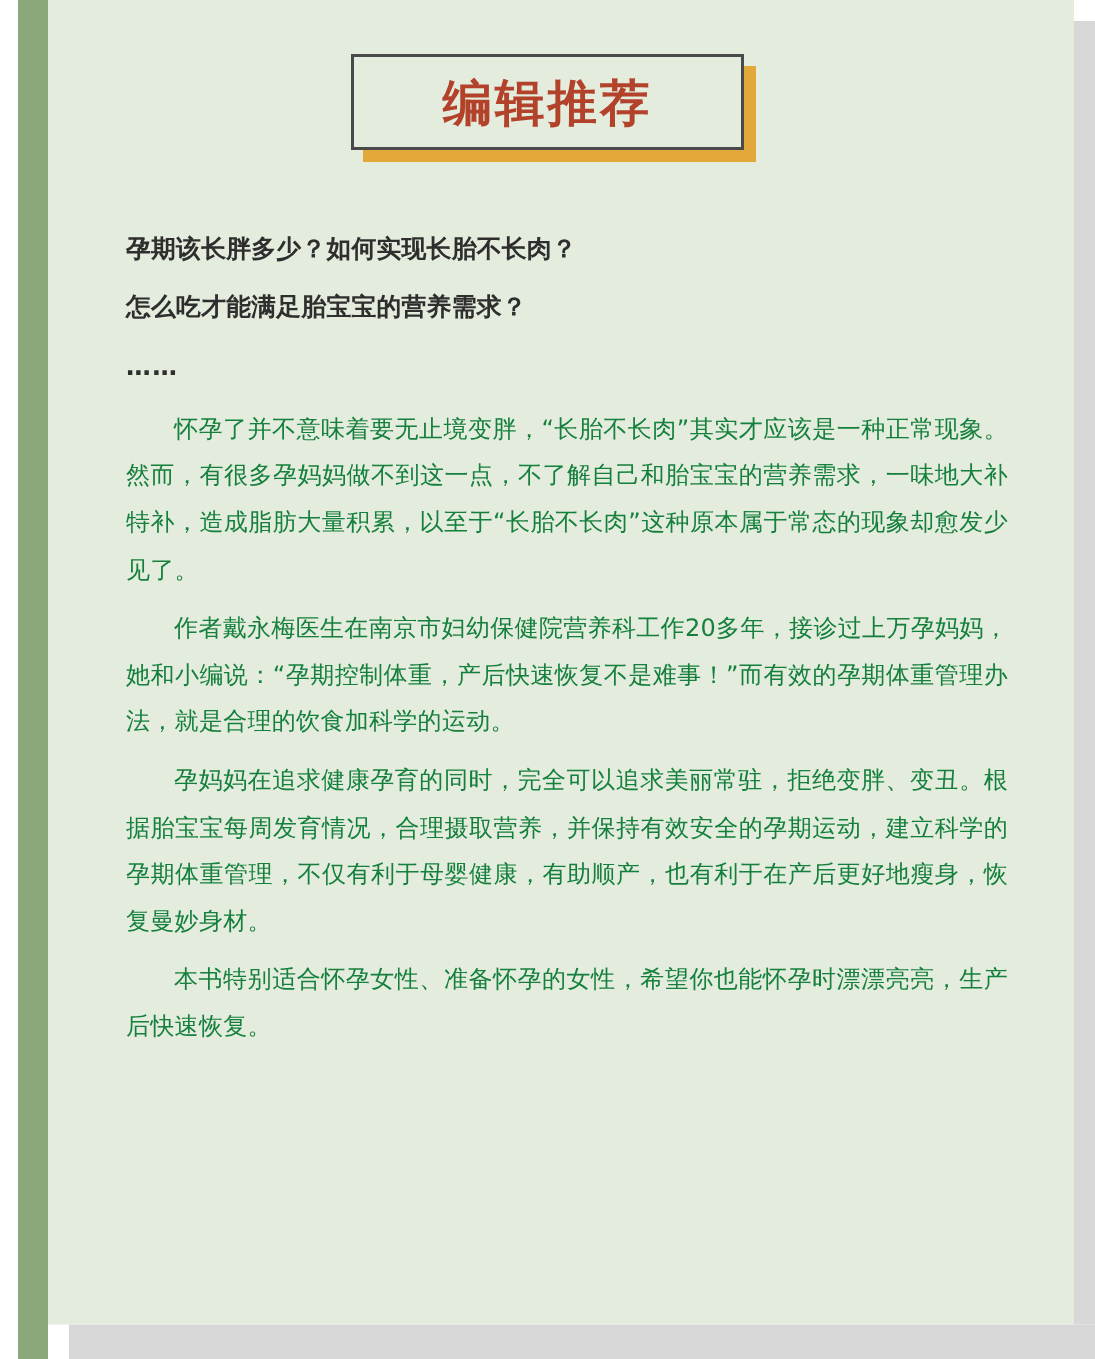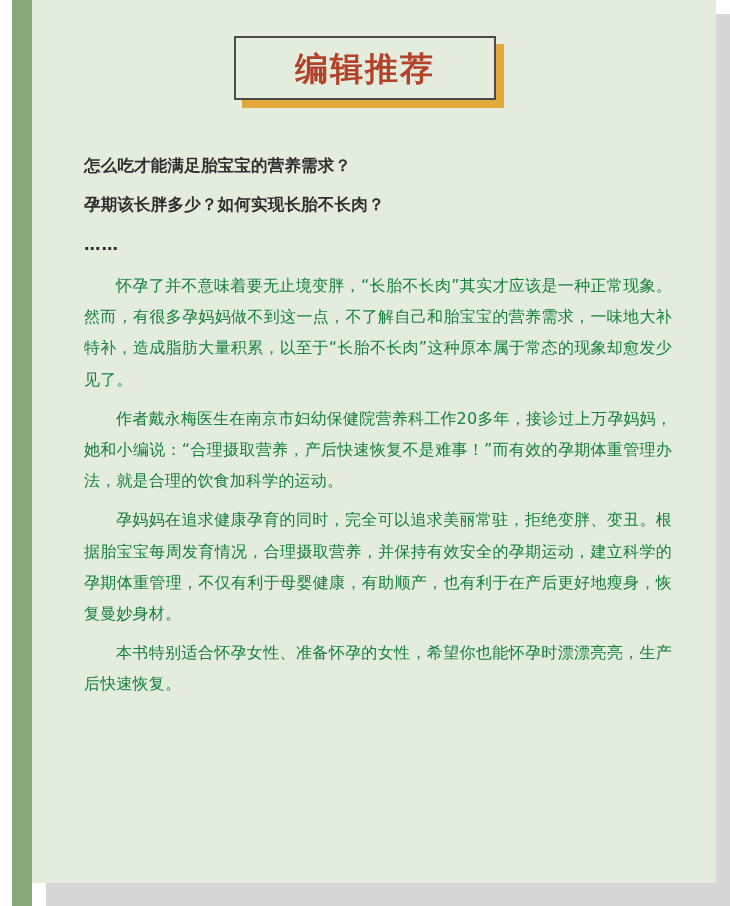--- a/index.html
+++ b/index.html
@@ -136,22 +136,22 @@
   <div class="panel"></div>
 
   <div class="title-wrap">
     <div class="title-shadow"></div>
     <div class="title-box">
       <span class="title-text">编辑推荐</span>
     </div>
   </div>
 
   <div class="content">
+    <div class="q-line">孕期该长胖多少？如何实现长胎不长肉？</div>
     <div class="q-line">怎么吃才能满足胎宝宝的营养需求？</div>
-    <div class="q-line">孕期该长胖多少？如何实现长胎不长肉？</div>
     <div class="dots">……</div>
 
     <p class="para">怀孕了并不意味着要无止境变胖，“长胎不长肉”其实才应该是一种正常现象。然而，有很多孕妈妈做不到这一点，不了解自己和胎宝宝的营养需求，一味地大补特补，造成脂肪大量积累，以至于“长胎不长肉”这种原本属于常态的现象却愈发少见了。</p>
-    <p class="para">作者戴永梅医生在南京市妇幼保健院营养科工作20多年，接诊过上万孕妈妈，她和小编说：“合理摄取营养，产后快速恢复不是难事！”而有效的孕期体重管理办法，就是合理的饮食加科学的运动。</p>
+    <p class="para">作者戴永梅医生在南京市妇幼保健院营养科工作20多年，接诊过上万孕妈妈，她和小编说：“孕期控制体重，产后快速恢复不是难事！”而有效的孕期体重管理办法，就是合理的饮食加科学的运动。</p>
     <p class="para">孕妈妈在追求健康孕育的同时，完全可以追求美丽常驻，拒绝变胖、变丑。根据胎宝宝每周发育情况，合理摄取营养，并保持有效安全的孕期运动，建立科学的孕期体重管理，不仅有利于母婴健康，有助顺产，也有利于在产后更好地瘦身，恢复曼妙身材。</p>
     <p class="para">本书特别适合怀孕女性、准备怀孕的女性，希望你也能怀孕时漂漂亮亮，生产后快速恢复。</p>
   </div>
 </div>
 
 </body></html>

